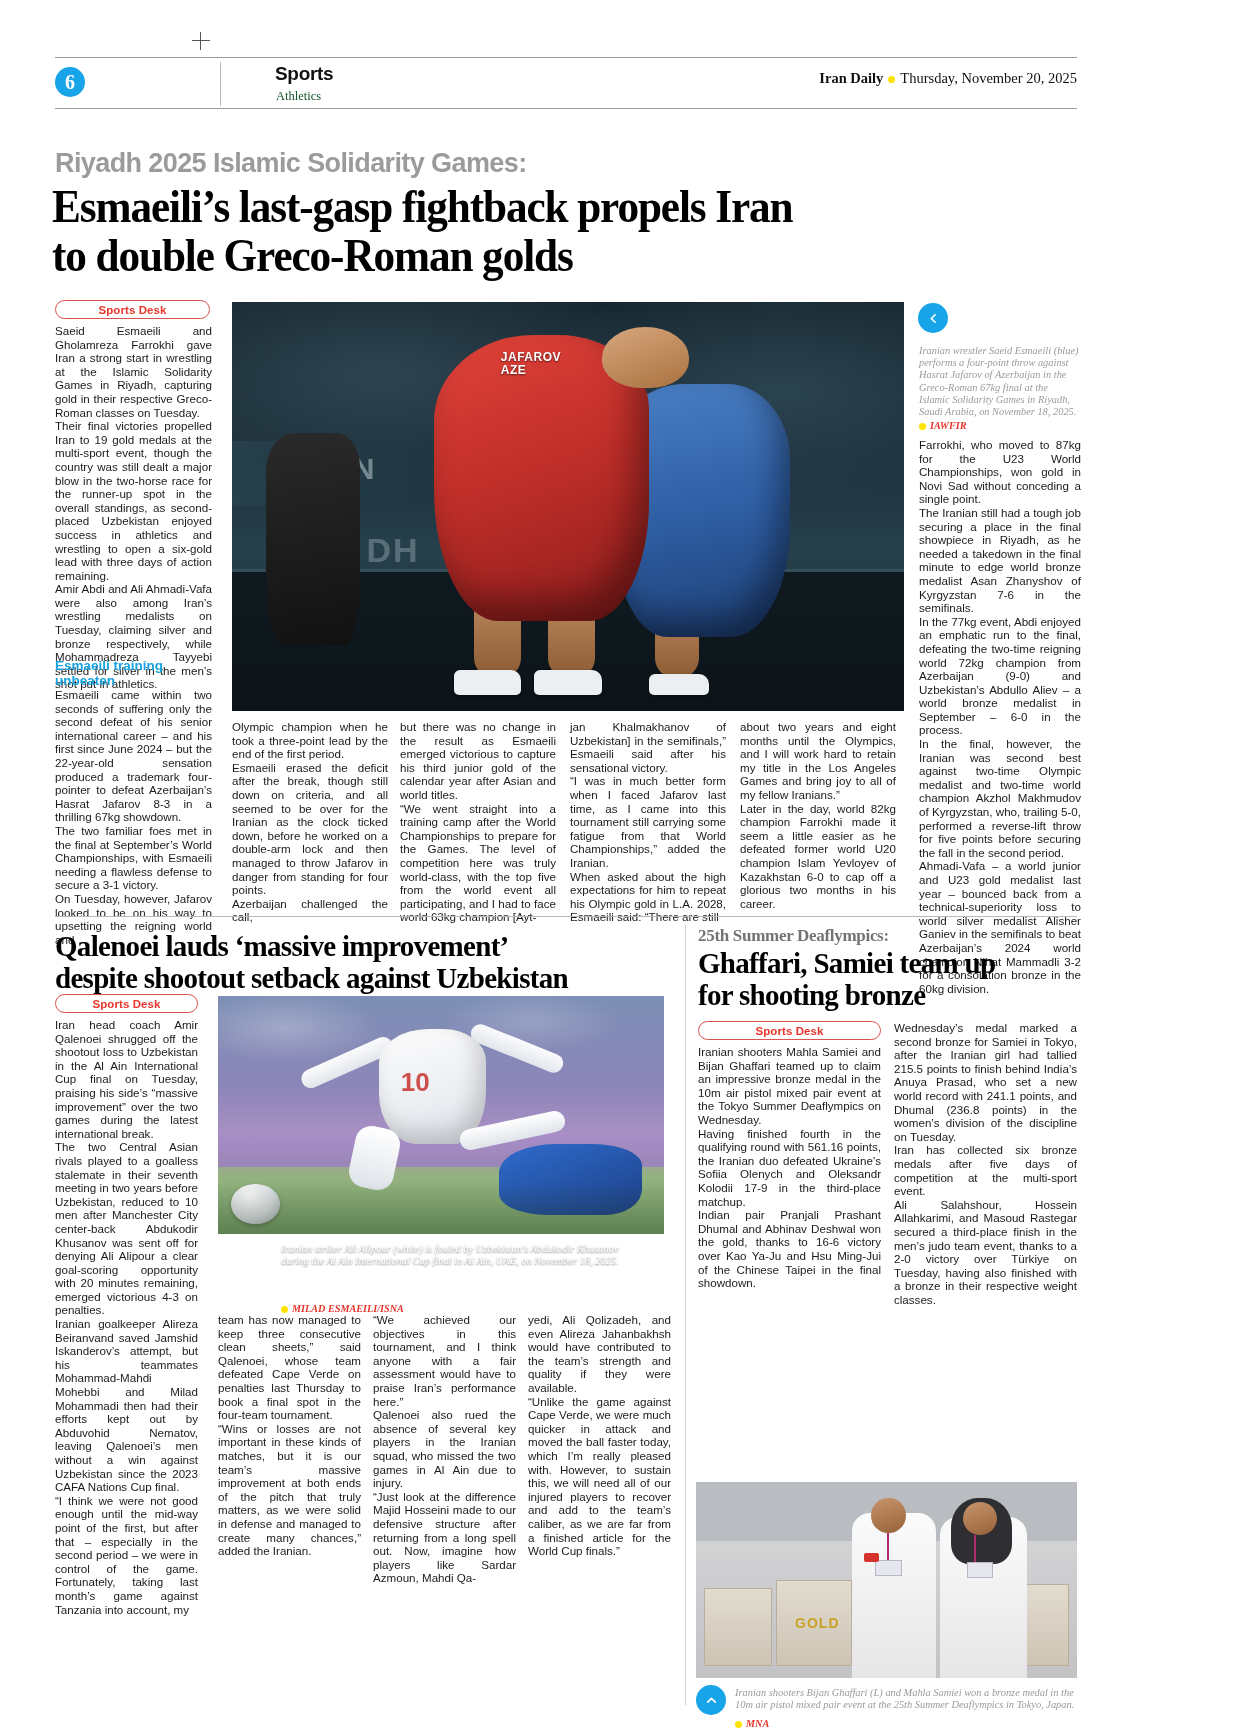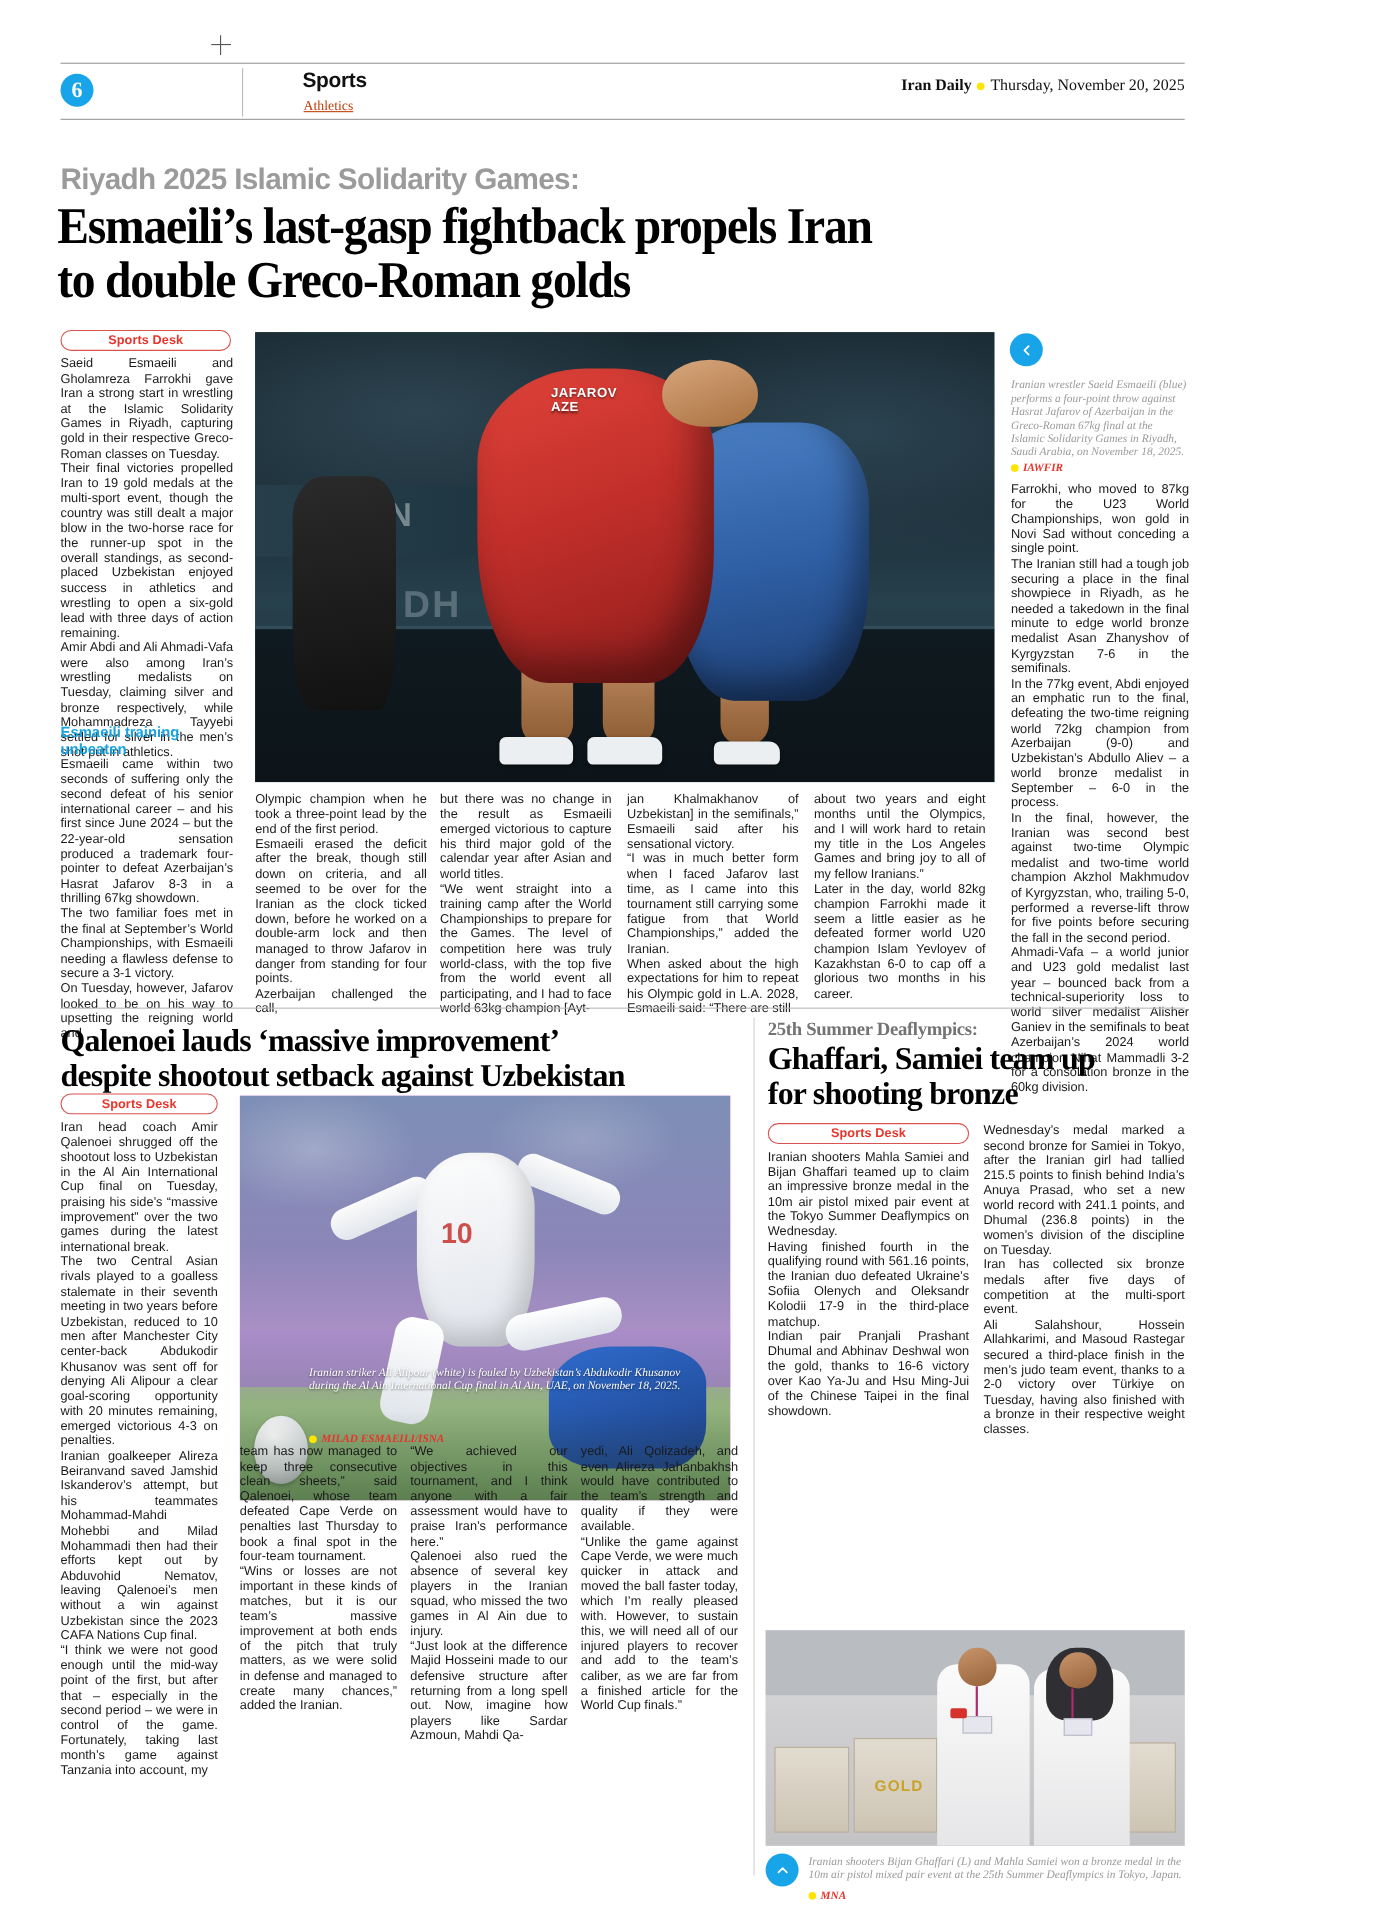--- a/index.html
+++ b/index.html
@@ -42,21 +42,21 @@
     position:absolute; left:165px; top:4px; width:1px; height:44px; background:#bbb;
   }
   .sec-title {
     position:absolute; left:220px; top:5px;
     font-family:"Liberation Sans", sans-serif;
     font-weight:bold; font-size:19px; letter-spacing:-0.3px; color:#111;
   }
   .sec-sub {
     position:absolute; left:221px; top:31px;
     font-family:"Liberation Serif", serif;
-    font-size:12.5px; color:#c2410c;text-decoration:underline;
+    font-size:12.5px; color:#14532d;
   }
   .mast-right {
     position:absolute; right:0px; top:12px;
     font-size:14.5px; color:#111; white-space:nowrap;
   }
   .mast-right .brand { font-weight:bold; }
   .yellow-dot {
     display:inline-block; width:7px; height:7px; border-radius:50%;
     background:#ffe400; margin:0 5px 1px 5px; vertical-align:middle;
   }
@@ -180,21 +180,21 @@
   .p1-shoe-a { left:33%; top:90%; width:10%; height:6%; }
   .p1-shoe-b { left:45%; top:90%; width:10%; height:6%; }
   .p1-shoe-c { left:62%; top:91%; width:9%; height:5%; }
   .p1-ref {
     position:absolute; left:5%; top:32%; width:14%; height:52%;
     background:linear-gradient(170deg,#2a2a2a,#111);
     border-radius:30% 26% 18% 20% / 18% 16% 30% 32%;
   }
 
   
-  .photo2 { left:218px; top:996px; width:446px; height:368px; background:#f0abfc;text-decoration:underline; }
+  .photo2 { left:218px; top:996px; width:446px; height:238px; background:#5eead4;text-decoration:underline; }
   .p2-bg {
     position:absolute; inset:0;
     background:linear-gradient(180deg,#7d8fb6 0%,#8c86b8 38%,#a98fc4 58%,#93b27f 76%,#7aa46a 100%);
   }
   .p2-blur {
     position:absolute; left:0; top:0; width:100%; height:60%;
     background:
       radial-gradient(ellipse 30% 35% at 15% 22%, rgba(255,255,255,.25), rgba(255,255,255,0) 70%),
       radial-gradient(ellipse 28% 30% at 70% 18%, rgba(255,255,255,.18), rgba(255,255,255,0) 70%);
   }
@@ -402,21 +402,21 @@
       <p>In the final, however, the Iranian was second best against two-time Olympic medalist and two-time world champion Akzhol Makhmudov of Kyrgyzstan, who, trailing 5-0, performed a reverse-lift throw for five points before securing the fall in the second period.</p>
       <p>Ahmadi-Vafa – a world junior and U23 gold medalist last year – bounced back from a technical-superiority loss to world silver medalist Alisher Ganiev in the semifinals to beat Azerbaijan’s 2024 world champion Nihat Mammadli 3-2 for a consolation bronze in the 60kg division.</p>
     </div>
 
   <div class="col" style="left:232px; top:720px; width:156px; height:195px;">
       <p>Olympic champion when he took a three-point lead by the end of the first period.</p>
       <p>Esmaeili erased the deficit after the break, though still down on criteria, and all seemed to be over for the Iranian as the clock ticked down, before he worked on a double-arm lock and then managed to throw Jafarov in danger from standing for four points.</p>
       <p>Azerbaijan challenged the call,</p>
     </div>
   <div class="col" style="left:400px; top:720px; width:156px; height:195px;">
-      <p>but there was no change in the result as Esmaeili emerged victorious to capture his third major gold of the calendar year after Asian and world titles.</p>
+      <p>but there was no change in the result as Esmaeili emerged victorious to capture his third junior gold of the calendar year after Asian and world titles.</p>
       <p>“We went straight into a training camp after the World Championships to prepare for the Games. The level of competition here was truly world-class, with the top five from the world event all participating, and I had to face world 63kg champion [Ayt-</p>
     </div>
   <div class="col" style="left:570px; top:720px; width:156px; height:195px;">
       <p>jan Khalmakhanov of Uzbekistan] in the semifinals,” Esmaeili said after his sensational victory.</p>
       <p>“I was in much better form when I faced Jafarov last time, as I came into this tournament still carrying some fatigue from that World Championships,” added the Iranian.</p>
       <p>When asked about the high expectations for him to repeat his Olympic gold in L.A. 2028, Esmaeili said: “There are still</p>
     </div>
   <div class="col" style="left:740px; top:720px; width:156px; height:195px;">
       <p>about two years and eight months until the Olympics, and I will work hard to retain my title in the Los Angeles Games and bring joy to all of my fellow Iranians.”</p>
       <p>Later in the day, world 82kg champion Farrokhi made it seem a little easier as he defeated former world U20 champion Islam Yevloyev of Kazakhstan 6-0 to cap off a glorious two months in his career.</p>

